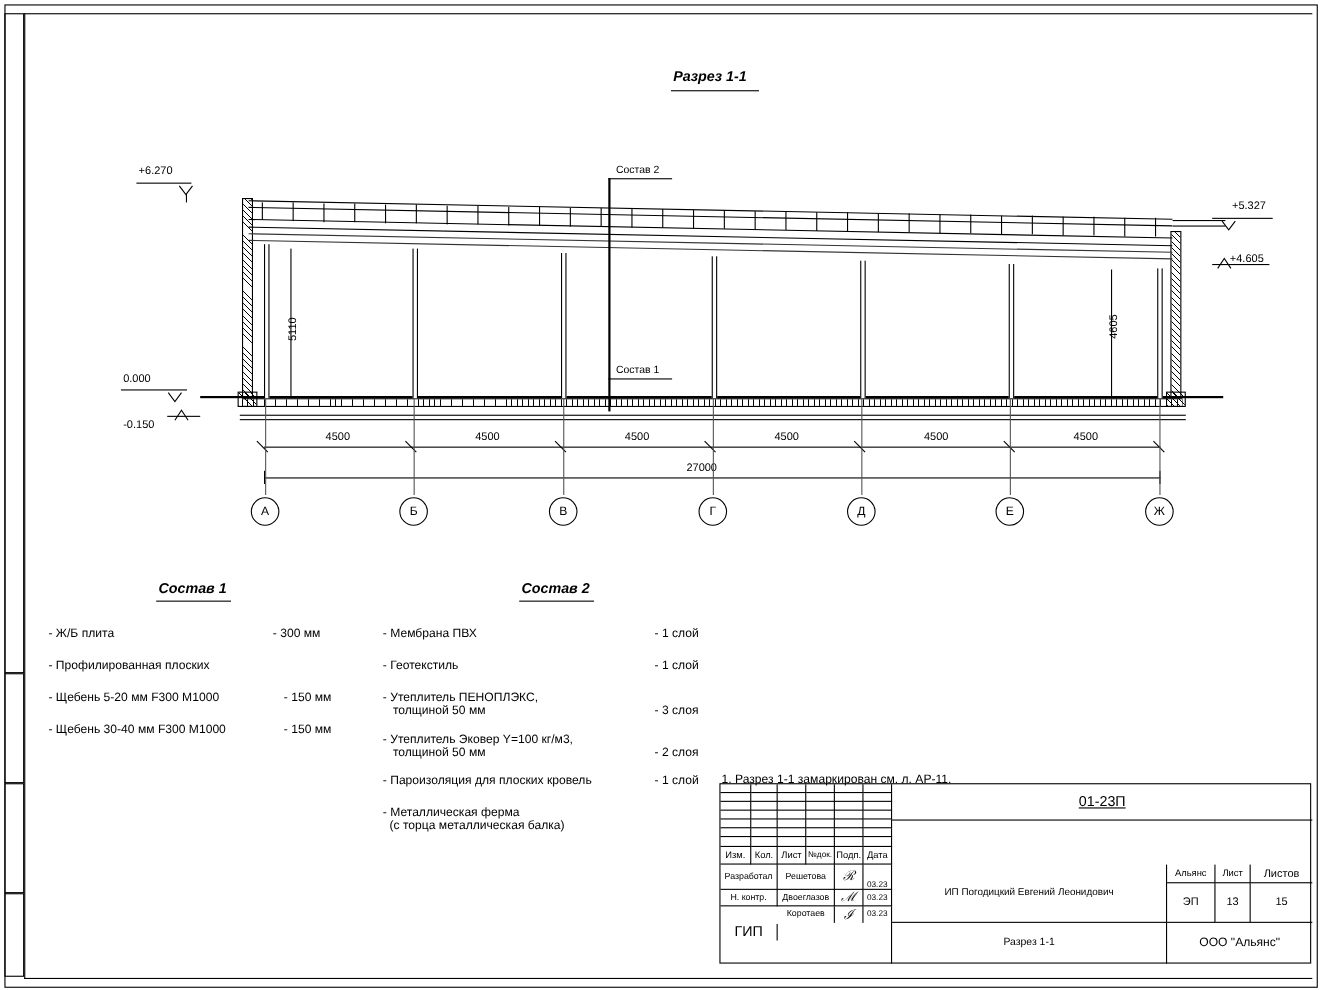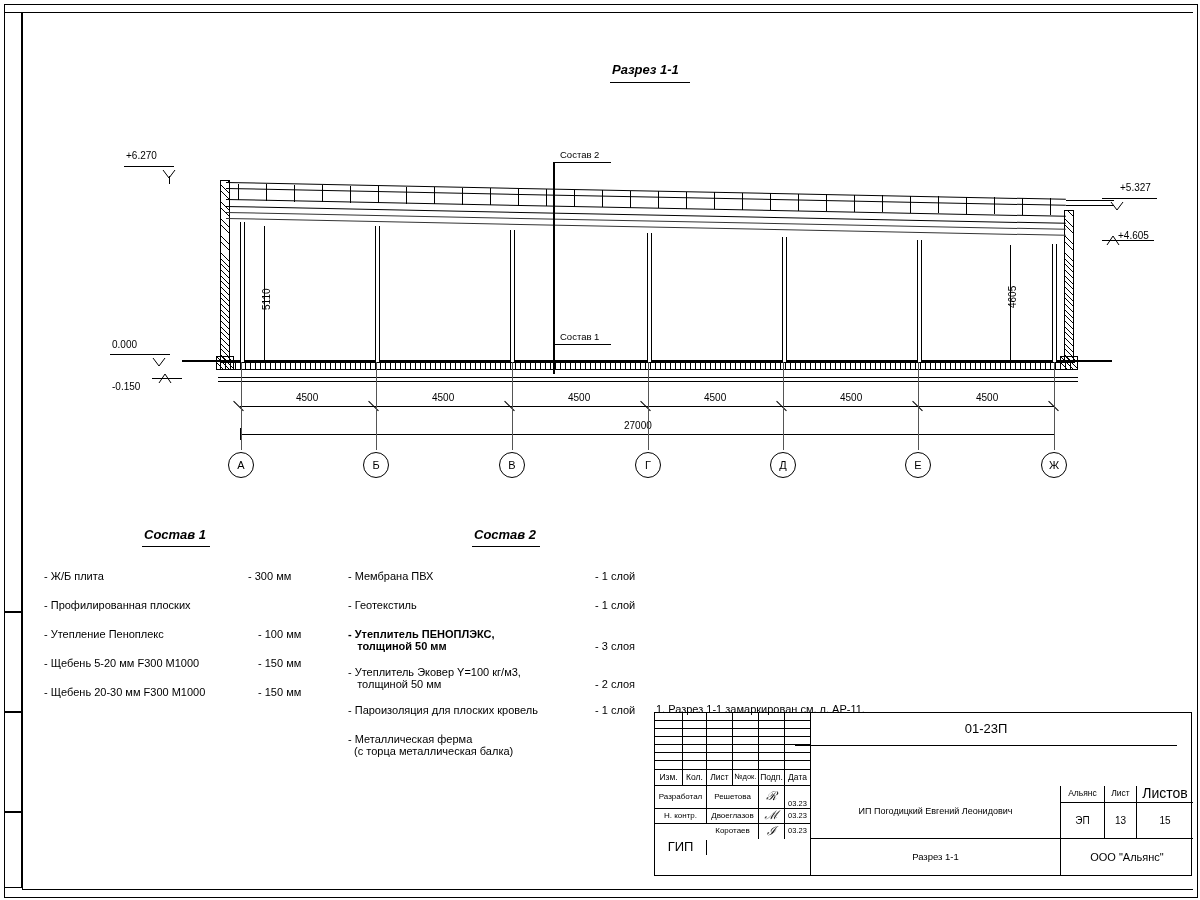--- a/index.html
+++ b/index.html
@@ -310,47 +310,43 @@
   <div class="spec" style="left:44px; top:570px; width:290px;">
     <div class="spec-row">
       <span class="spec-name">- Ж/Б плита</span>
       <span class="spec-val" style="left:204px;">- 300 мм</span>
     </div>
     <div class="spec-row">
       <span class="spec-name">- Профилированная плоских</span>
       <span class="spec-val" style="left:214px;"></span>
     </div>
     <div class="spec-row">
-      <span class="spec-name">- Утепление Пеноплекс</span>
-      <span class="spec-val" style="left:214px;">- 100 мм</span>
-    </div>
-    <div class="spec-row">
       <span class="spec-name">-  Щебень 5-20 мм F300 M1000</span>
       <span class="spec-val" style="left:214px;">- 150 мм</span>
     </div>
     <div class="spec-row">
-      <span class="spec-name">-  Щебень 20-30 мм F300 M1000</span>
+      <span class="spec-name">-  Щебень 30-40 мм F300 M1000</span>
       <span class="spec-val" style="left:214px;">- 150 мм</span>
     </div>
   </div>
 
   <div class="txt title-it" style="left:474px; top:527px;">Состав 2</div>
   <div class="ln hl" style="left:472px; top:546px; width:68px;"></div>
 
   <div class="spec" style="left:348px; top:570px; width:310px;">
     <div class="spec-row">
       <span class="spec-name">- Мембрана ПВХ</span>
       <span class="spec-val" style="left:247px;">- 1 слой</span>
     </div>
     <div class="spec-row">
       <span class="spec-name">- Геотекстиль</span>
       <span class="spec-val" style="left:247px;">- 1 слой</span>
     </div>
     <div class="spec-row" style="height:38px;">
-      <span class="spec-name" style="white-space:pre;font-weight:bold;">- Утеплитель ПЕНОПЛЭКС,
+      <span class="spec-name" style="white-space:pre;">- Утеплитель ПЕНОПЛЭКС,
    толщиной 50 мм</span>
       <span class="spec-val" style="left:247px; top:12px;">- 3 слоя</span>
     </div>
     <div class="spec-row" style="height:38px;">
       <span class="spec-name" style="white-space:pre;">- Утеплитель Эковер Y=100 кг/м3,
    толщиной 50 мм</span>
       <span class="spec-val" style="left:247px; top:12px;">- 2 слоя</span>
     </div>
     <div class="spec-row">
       <span class="spec-name">- Пароизоляция для плоских кровель</span>
@@ -433,28 +429,28 @@
     <div class="cell sig" style="left:104px;top:96px; width:26px; height:15px;">ℳ</div>
     <div class="cell" style="left:130px;top:96px; width:26px; height:15px; font-size:7.5px;">03.23</div>
 
     <div class="cell noborder-b" style="left:0;   top:127px; width:52px; height:15px; font-size:13px;">ГИП</div>
     <div class="cell noborder-b" style="left:52px; top:111px; width:52px; height:15px; font-size:8px;">Коротаев</div>
     <div class="cell noborder-b sig" style="left:104px;top:111px; width:26px; height:15px;">ℐ</div>
     <div class="cell noborder-b" style="left:130px;top:111px; width:26px; height:15px; font-size:7.5px;">03.23</div>
 
     <div class="cell noborder-b" style="left:0; top:126px; width:156px; height:37px;"></div>
 
-    <div class="cell" style="left:140px; top:0; width:382px; height:33px; border-right:none; font-size:13px;">01-23П</div>
+    <div class="cell" style="left:156px; top:0; width:382px; height:33px; border-right:none; font-size:13px;text-decoration:underline;">01-23П</div>
 
 
     <div class="cell" style="left:156px; top:73px; width:250px; height:53px; font-size:9px;">ИП Погодицкий Евгений Леонидович</div>
 
     <div class="cell" style="left:406px; top:73px; width:44px; height:17px; font-size:8.5px;">Альянс</div>
     <div class="cell" style="left:450px; top:73px; width:32px; height:17px; font-size:8.5px;">Лист</div>
-    <div class="cell" style="left:482px; top:73px; width:56px; height:17px; border-right:none; font-size:14px;">Листов</div>
+    <div class="cell" style="left:482px; top:73px; width:56px; height:17px; border-right:none; font-size:10px;">Листов</div>
 
     <div class="cell" style="left:406px; top:90px; width:44px; height:36px; font-size:10px;">ЭП</div>
     <div class="cell" style="left:450px; top:90px; width:32px; height:36px; font-size:10px;">13</div>
     <div class="cell" style="left:482px; top:90px; width:56px; height:36px; border-right:none; font-size:10px;">15</div>
 
     <div class="cell noborder-b" style="left:156px; top:126px; width:250px; height:37px; font-size:9.5px;">Разрез 1-1</div>
     <div class="cell noborder-b" style="left:406px; top:126px; width:132px; height:37px; border-right:none; font-size:11px;">ООО "Альянс"</div>
   </div>
 
 </div>

